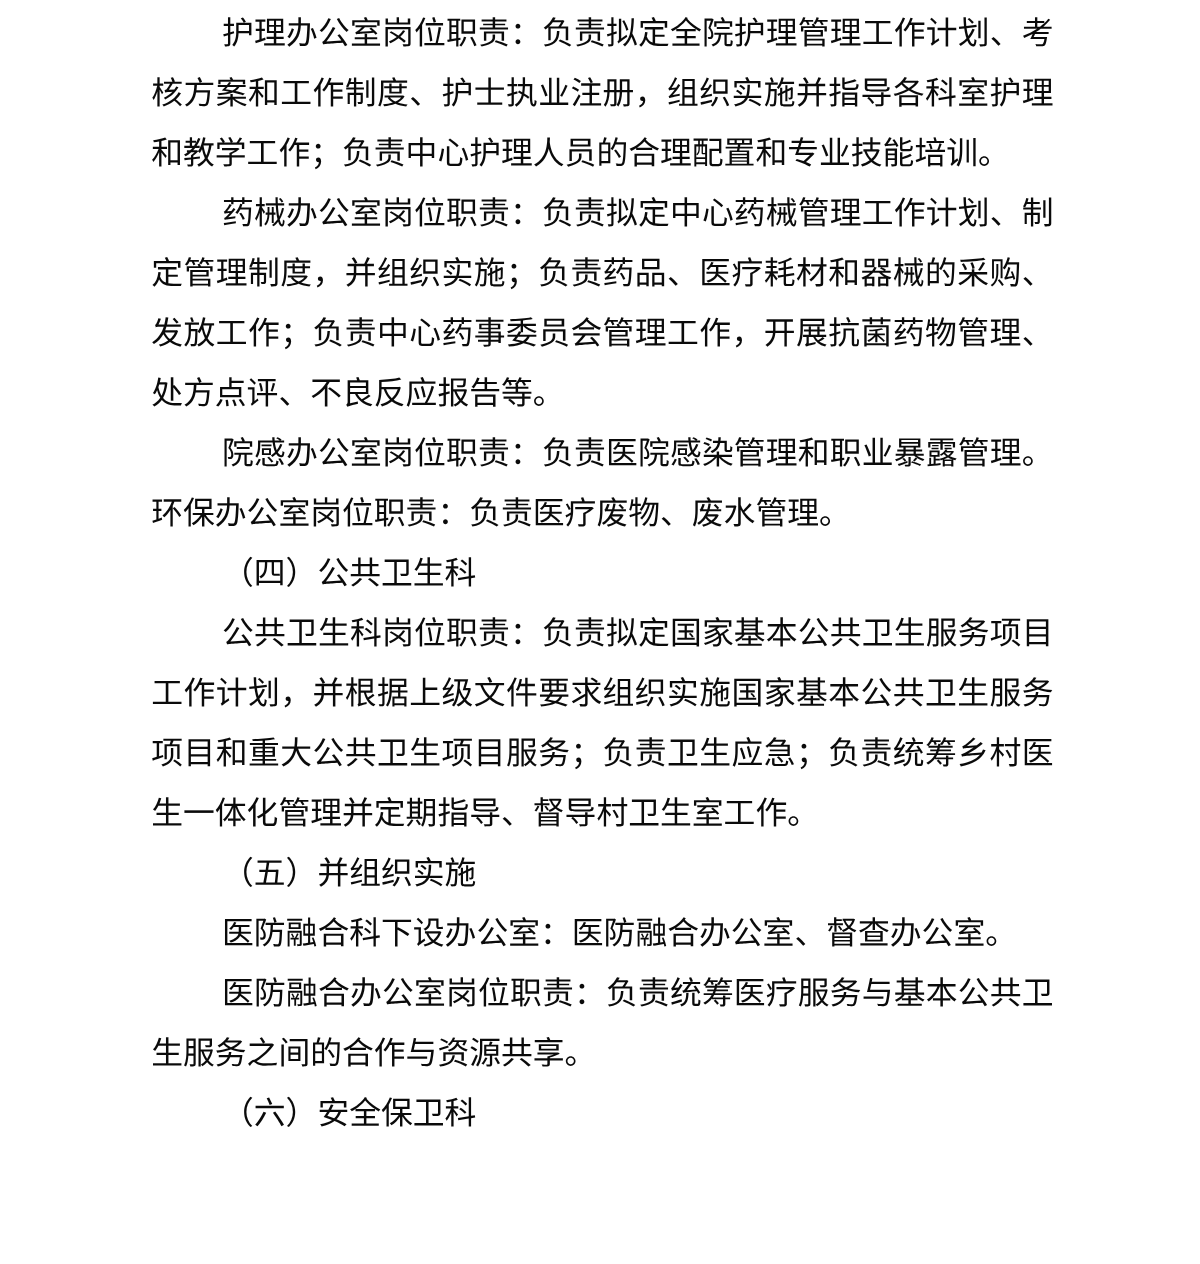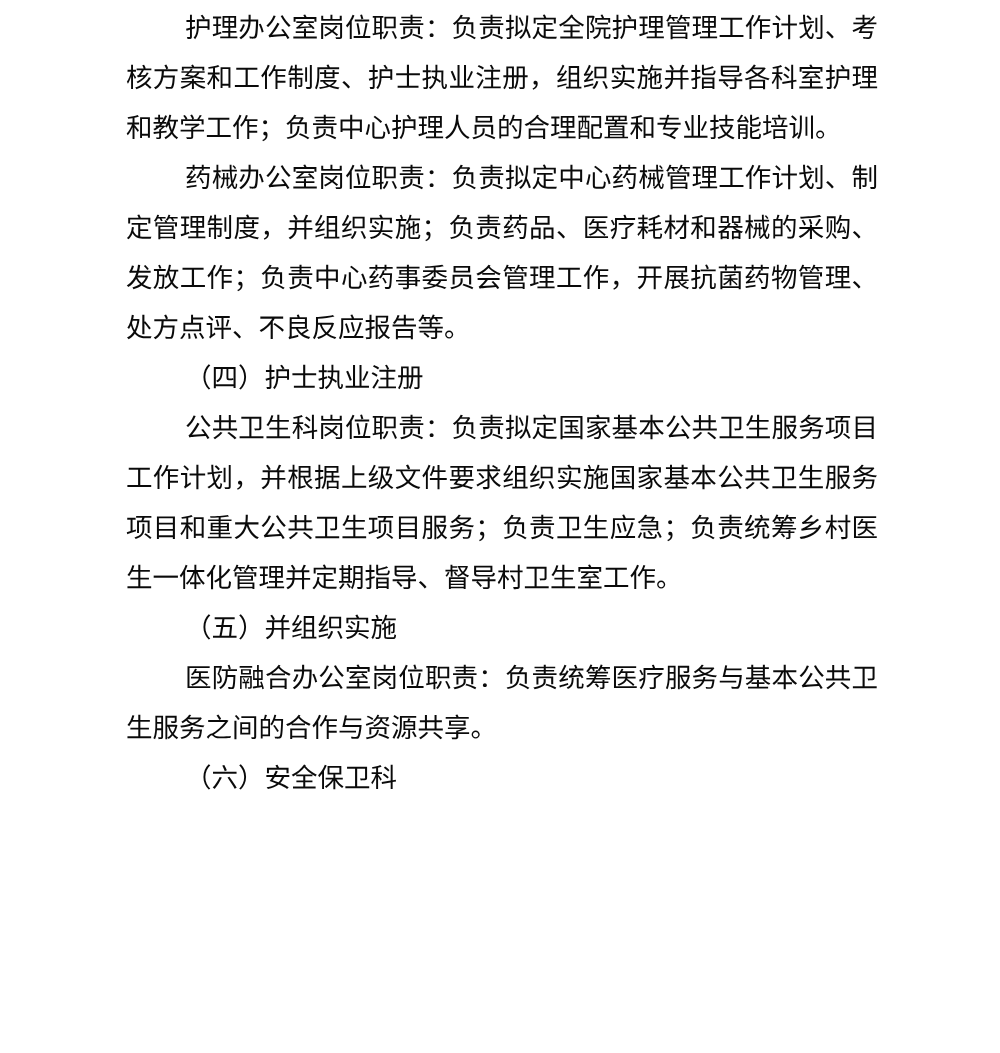--- a/index.html
+++ b/index.html
@@ -38,19 +38,21 @@
     text-indent: 59px;
   }
 </style>
 </head>
 <body>
 
 <div class="page">
   <div class="doc-body">
     <p class="indent">护理办公室岗位职责：负责拟定全院护理管理工作计划、考核方案和工作制度、护士执业注册，组织实施并指导各科室护理和教学工作；负责中心护理人员的合理配置和专业技能培训。</p>
     <p class="indent">药械办公室岗位职责：负责拟定中心药械管理工作计划、制定管理制度，并组织实施；负责药品、医疗耗材和器械的采购、发放工作；负责中心药事委员会管理工作，开展抗菌药物管理、处方点评、不良反应报告等。</p>
-    <p class="indent">（四）护士执业注册</p>
+    <p class="indent">院感办公室岗位职责：负责医院感染管理和职业暴露管理。环保办公室岗位职责：负责医疗废物、废水管理。</p>
+    <p class="indent">（四）公共卫生科</p>
     <p class="indent">公共卫生科岗位职责：负责拟定国家基本公共卫生服务项目工作计划，并根据上级文件要求组织实施国家基本公共卫生服务项目和重大公共卫生项目服务；负责卫生应急；负责统筹乡村医生一体化管理并定期指导、督导村卫生室工作。</p>
     <p class="indent">（五）并组织实施</p>
+    <p class="indent">医防融合科下设办公室：医防融合办公室、督查办公室。</p>
     <p class="indent">医防融合办公室岗位职责：负责统筹医疗服务与基本公共卫生服务之间的合作与资源共享。</p>
     <p class="indent">（六）安全保卫科</p>
   </div>
 </div>
 
 </body></html>

